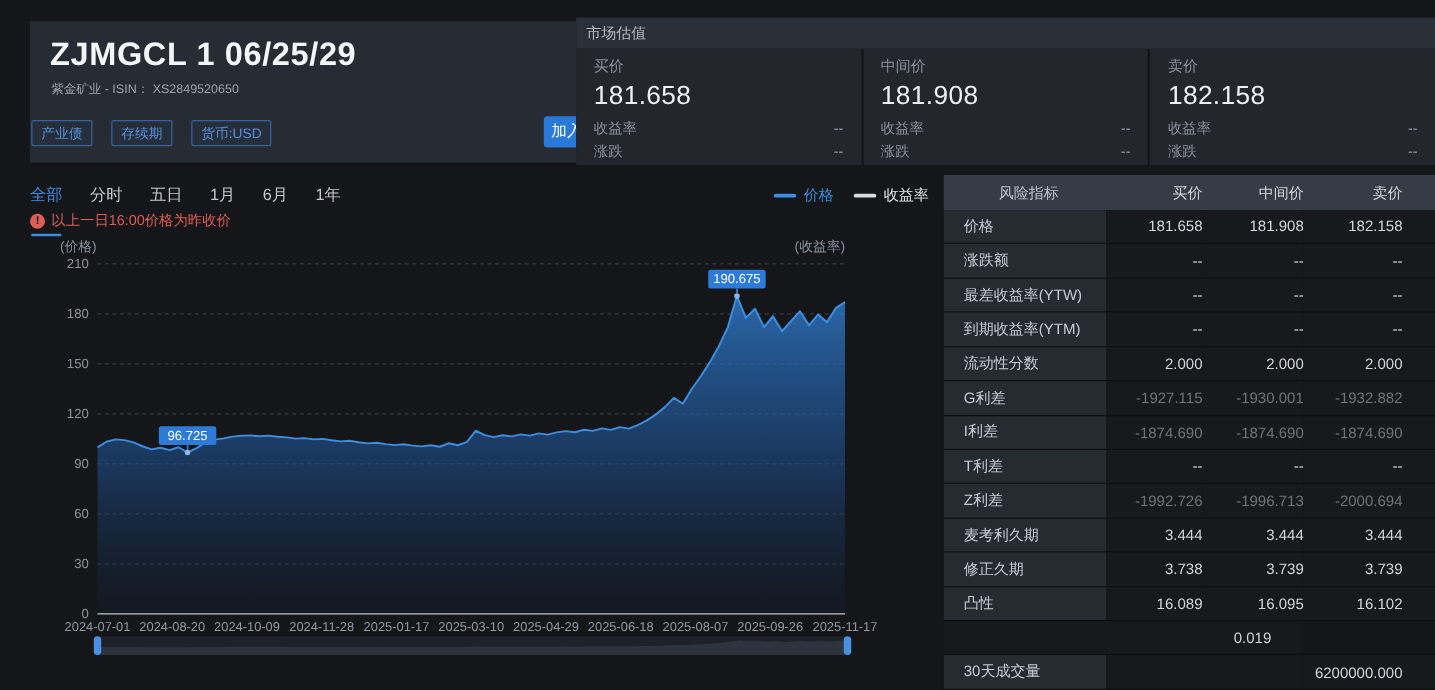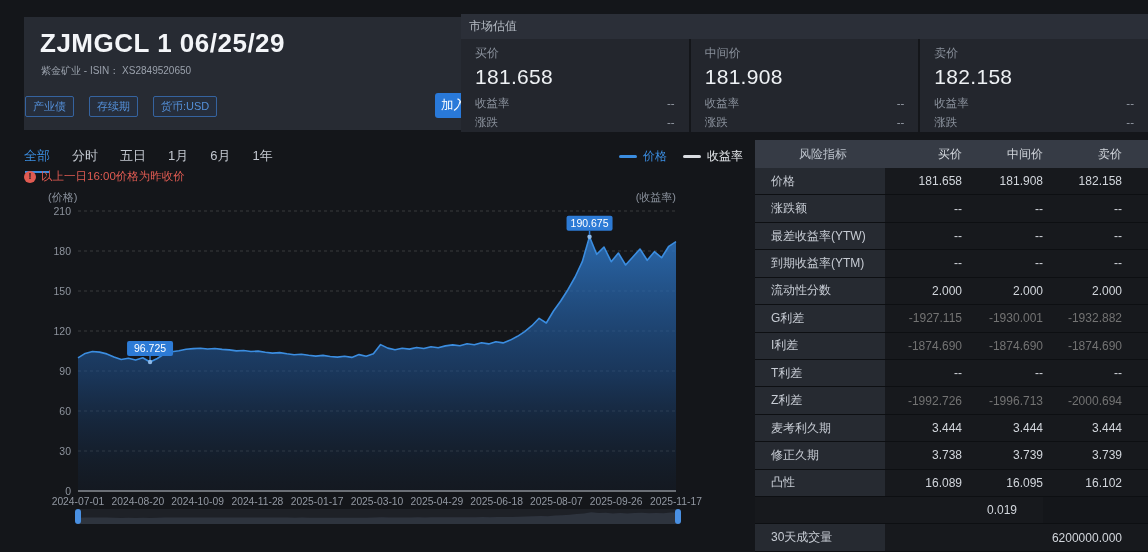--- a/index.html
+++ b/index.html
@@ -23,21 +23,21 @@
   .market-cols { display:flex; gap:2px; height:93px; margin-top:0px; }
   .m-col { flex:1; background:#23262d; padding:6px 14px 4px 14px; }
   .m-label { font-size:12px; color:#8a919c; }
   .m-price { font-size:21px; color:#eef1f4; margin:3px 0 5px 0; letter-spacing:0.3px; }
   .m-row { display:flex; justify-content:space-between; font-size:11.5px; color:#8a919c; line-height:19px; }
   .m-row .m-val { color:#9aa0ab; }
 
   
   .chart-panel { position:absolute; left:0; top:136px; width:755px; height:416px; }
   .tabs { position:absolute; left:24px; top:11px; display:flex; gap:22px; font-size:13px; color:#c3c8d0; }
-  .tab { cursor:pointer; padding-bottom:6px; position:relative; }
+  .tab { cursor:pointer; padding-bottom:22px; position:relative; }
   .tab.active { color:#3b8de0; }
   .tab.active::after { content:""; position:absolute; left:1px; right:1px; bottom:-2px; height:2px; background:#3b8de0; }
   .legend { position:absolute; right:12px; top:12px; display:flex; gap:16px; font-size:12px; align-items:center; }
   .legend-item { display:flex; align-items:center; gap:6px; cursor:pointer; }
   .legend-swatch { width:18px; height:3px; border-radius:2px; }
   .notice { position:absolute; left:24px; top:33px; font-size:11.5px; color:#e05b52; display:flex; align-items:center; gap:5px; }
   .notice-icon { width:12px; height:12px; border-radius:50%; background:#e05b52; color:#16181c; font-size:9px; font-weight:bold;
                  display:inline-flex; align-items:center; justify-content:center; line-height:1; }
   .axis-title { position:absolute; font-size:11px; color:#8a919c; top:54px; }
   .axis-title.left { left:48px; }

